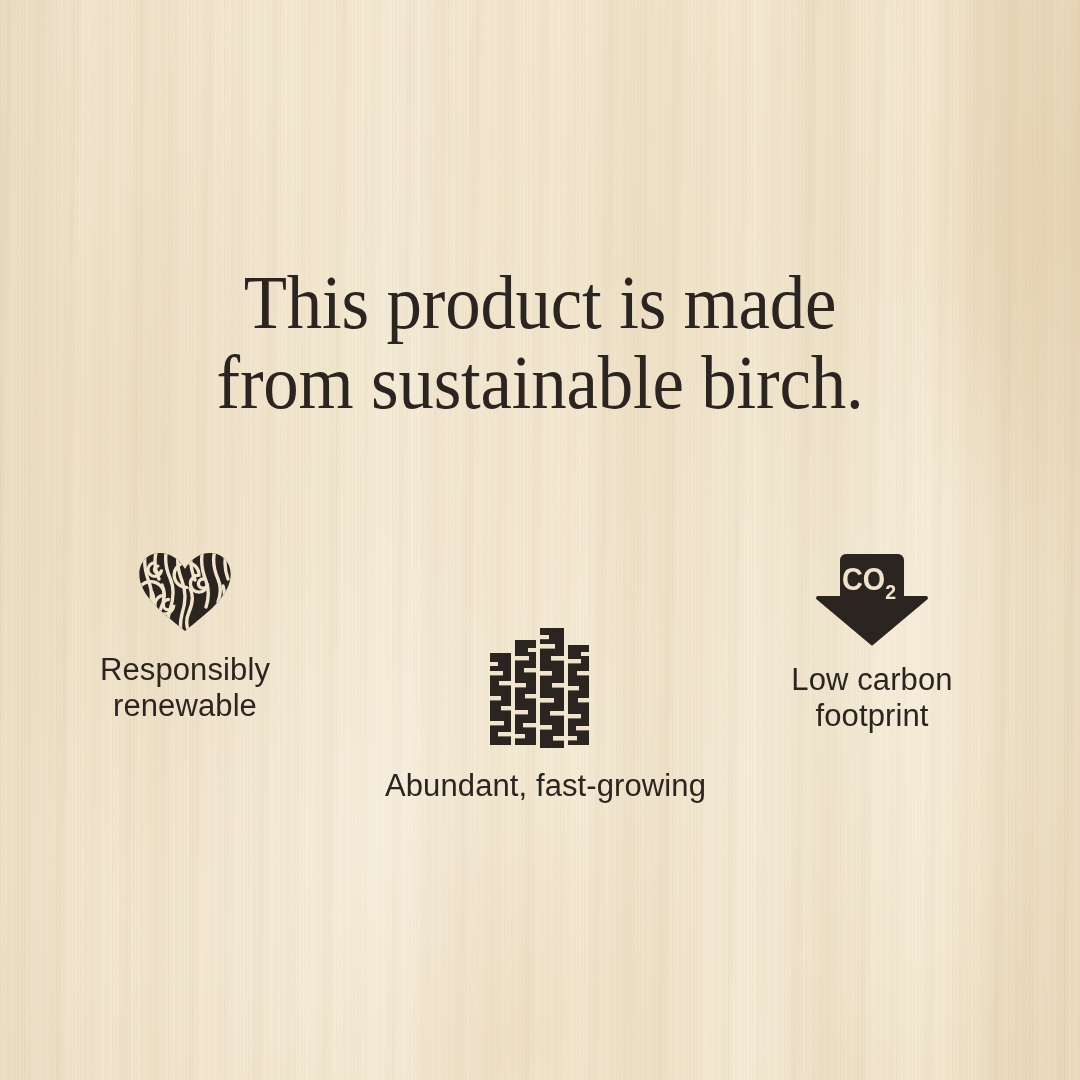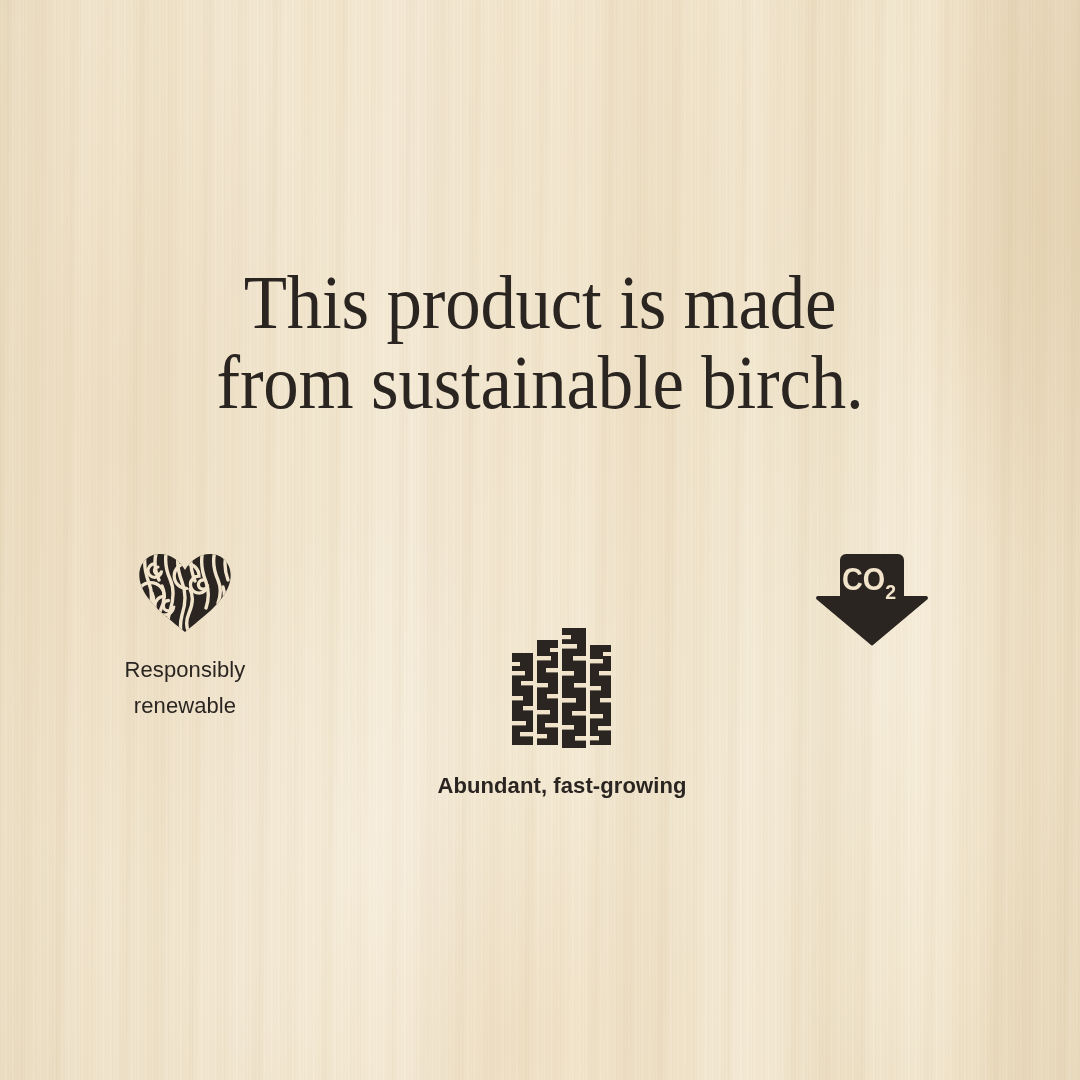--- a/index.html
+++ b/index.html
@@ -112,42 +112,42 @@
   }
   .headline .hl-line { display: block; }
 
   
   .feature {
     position: absolute;
     text-align: center;
   }
   .feature .cap {
     color: #2b2521;
-    font-size: 22px;
+    font-size: 31px;
     line-height: 36px;
     letter-spacing: 0.1px;
     white-space: nowrap;
   }
   .feature .cap span { display: block; }
 
   #feature-harvested { left: 35px; top: 552px; width: 300px; }
   #feature-harvested .icon-wrap { height: 82px; }
   #feature-harvested .cap { margin-top: 18px; }
 
-  #feature-renewable { left: 407px; top: 626px; width: 310px; font-weight: bold; }
+  #feature-renewable { left: 385px; top: 626px; width: 310px; }
   #feature-renewable .icon-wrap { height: 122px; }
   #feature-renewable .cap { margin-top: 20px; }
 
   #feature-lowcarbon { left: 722px; top: 548px; width: 300px; }
   #feature-lowcarbon .icon-wrap { height: 100px; }
   #feature-lowcarbon .cap { margin-top: 14px; }
 
   .icon-wrap {
     display: flex;
-    align-items: center;
+    align-items: flex-start;
     justify-content: center;
   }
   .icon-wrap svg { display: block; }
 </style>
 </head>
 <body>
 
 <div id="stage">
 
   <div class="bg-base"></div>
@@ -276,15 +276,19 @@
     <div class="icon-wrap">
       <svg width="114" height="100" viewBox="0 0 114 100">
         <path d="M31 6 h52 a6 6 0 0 1 6 6 v36 h22 a2 2 0 0 1 1.5 3.3
                  L58.6 96.6 a2.2 2.2 0 0 1 -3.2 0 L1.5 51.3
                  A2 2 0 0 1 3 48 h22 V12 a6 6 0 0 1 6 -6 Z" fill="#2b2521"></path>
         <text x="54" y="42" fill="#f1e4cb" font-family="'Liberation Sans', sans-serif" font-size="31" font-weight="bold" text-anchor="middle" transform="scale(0.93,1)" transform-origin="54 42">
           <tspan>CO</tspan><tspan dy="9" font-size="21">2</tspan>
         </text>
       </svg>
     </div>
+    <div class="cap">
+      <span>Low carbon</span>
+      <span>footprint</span>
+    </div>
   </div>
 
 </div>
 
 </body></html>

